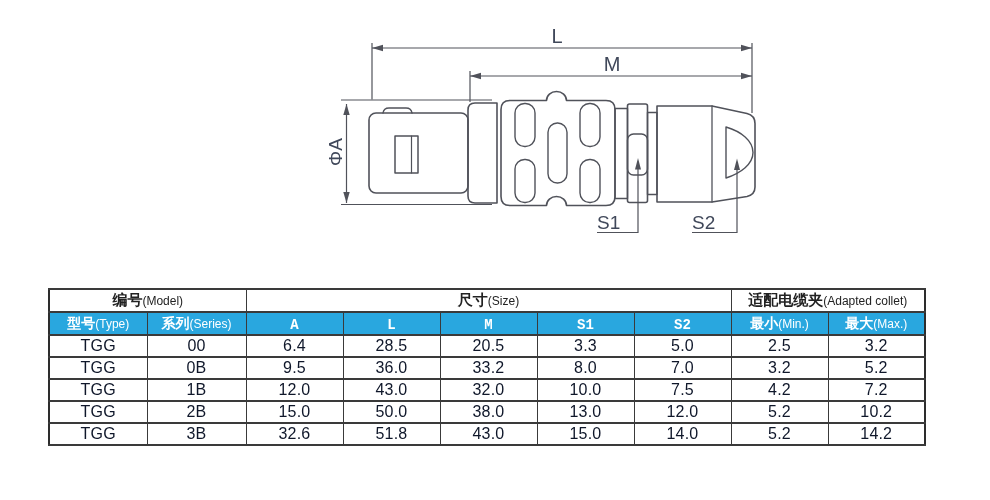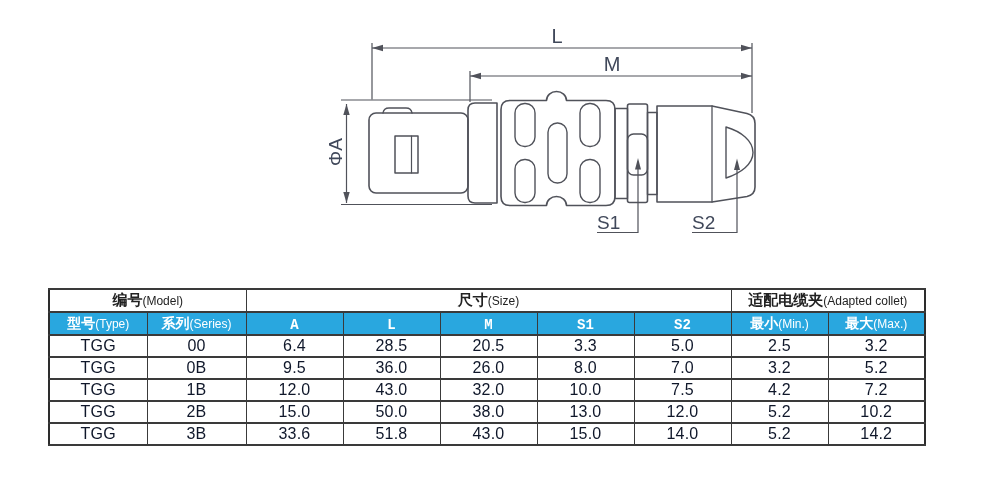--- a/index.html
+++ b/index.html
@@ -167,21 +167,21 @@
         <td>3.3</td>
         <td>5.0</td>
         <td>2.5</td>
         <td>3.2</td>
       </tr>
       <tr class="data-row">
         <td>TGG</td>
         <td>0B</td>
         <td>9.5</td>
         <td>36.0</td>
-        <td>26.0</td>
+        <td>33.2</td>
         <td>8.0</td>
         <td>7.0</td>
         <td>3.2</td>
         <td>5.2</td>
       </tr>
       <tr class="data-row">
         <td>TGG</td>
         <td>1B</td>
         <td>12.0</td>
         <td>43.0</td>
@@ -198,21 +198,21 @@
         <td>50.0</td>
         <td>38.0</td>
         <td>13.0</td>
         <td>12.0</td>
         <td>5.2</td>
         <td>10.2</td>
       </tr>
       <tr class="data-row">
         <td>TGG</td>
         <td>3B</td>
-        <td>33.6</td>
+        <td>32.6</td>
         <td>51.8</td>
         <td>43.0</td>
         <td>15.0</td>
         <td>14.0</td>
         <td>5.2</td>
         <td>14.2</td>
       </tr>
     </tbody>
   </table>
 </div>

